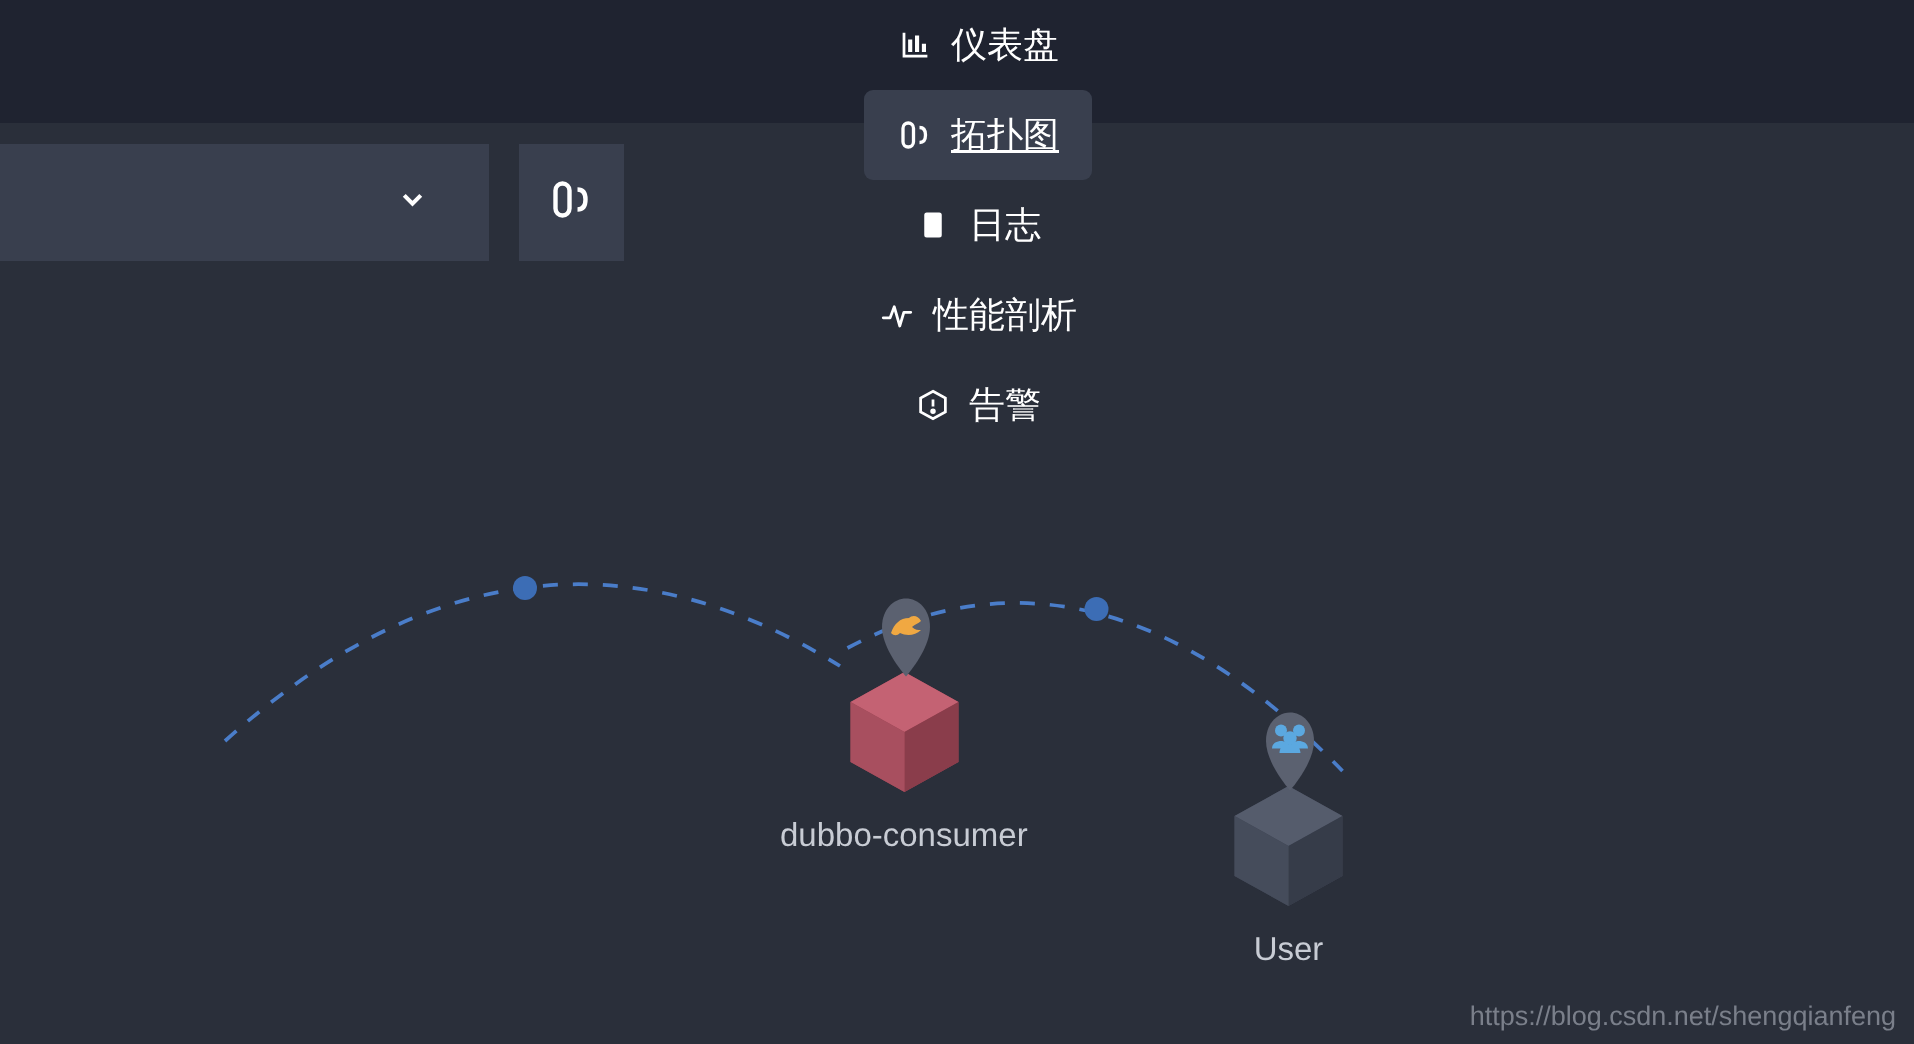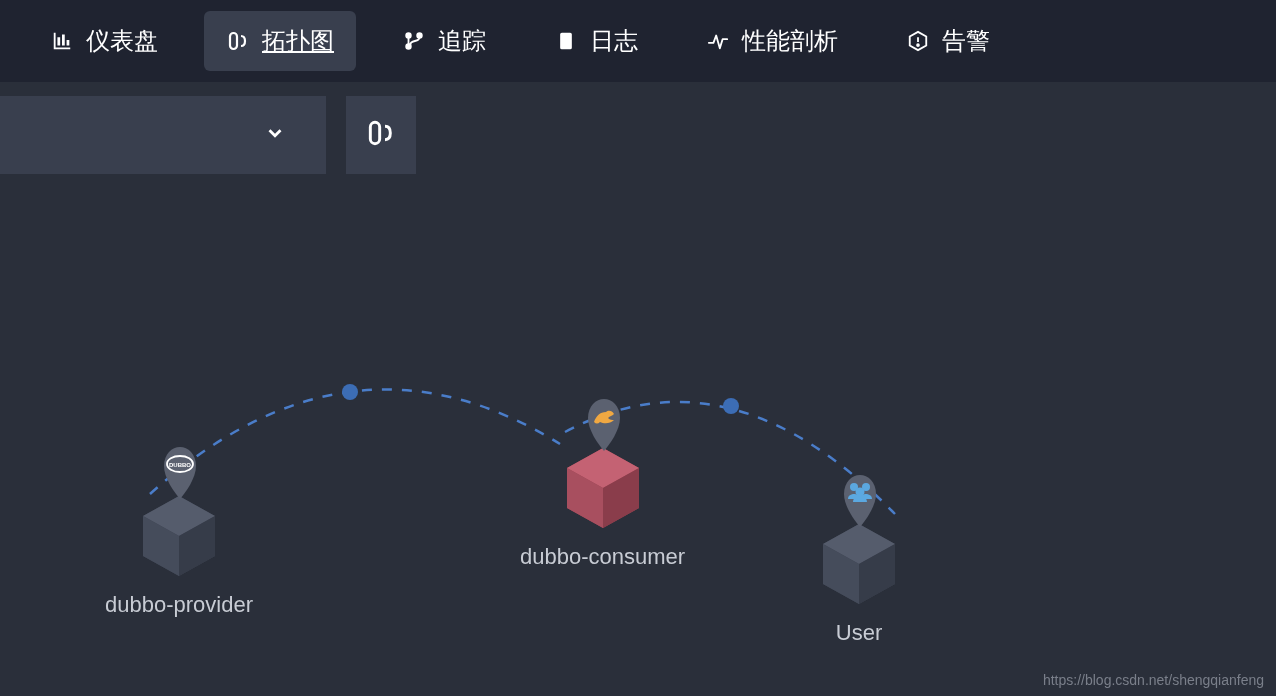--- a/index.html
+++ b/index.html
@@ -14,21 +14,22 @@
       font-family: -apple-system, "Helvetica Neue", Arial, sans-serif;
       overflow: hidden;
       position: relative;
     }
     .topbar {
       height: 82px;
       background: #1f2330;
       display: flex;
       align-items: center;
       padding-left: 28px;
-      gap: 24px;
+      gap: 0;
+      flex-direction: column;
     }
     .nav-item {
       display: flex;
       align-items: center;
       gap: 12px;
       padding: 14px 22px;
       color: #fff;
       font-size: 24px;
       font-weight: 500;
       cursor: pointer;
@@ -109,21 +110,21 @@
       font-size: 22px;
       margin-top: 12px;
       white-space: nowrap;
       text-align: center;
     }
     .watermark {
       position: absolute;
       bottom: 8px;
       right: 12px;
       color: #7a7f8a;
-      font-size: 14px;
+      font-size: 18px;
       font-family: Arial, sans-serif;
     }
   </style>
 </head>
 <body>
 
 <div class="topbar">
   <div class="nav-item">
     <span class="nav-icon">
       <svg width="22" height="22" viewBox="0 0 24 24" fill="#fff">
@@ -133,31 +134,20 @@
     <span>仪表盘</span>
   </div>
   <div class="nav-item active">
     <span class="nav-icon">
       <svg width="24" height="24" viewBox="0 0 24 24" fill="none" stroke="#fff" stroke-width="2.2">
           <rect x="4" y="4" width="7" height="16" rx="3.5"></rect>
           <path d="M15 7c2 0 4 1 4 5s-2 5-4 5"></path>
         </svg>
     </span>
     <span>拓扑图</span>
-  </div>
-  <div class="nav-item">
-    <span class="nav-icon">
-      <svg width="22" height="22" viewBox="0 0 24 24" fill="none" stroke="#fff" stroke-width="2">
-          <circle cx="6" cy="6" r="2.5" fill="#fff"></circle>
-          <circle cx="6" cy="18" r="2.5" fill="#fff"></circle>
-          <circle cx="18" cy="6" r="2.5" fill="#fff"></circle>
-          <path d="M6 8v8M18 8c0 6-10 2-10 8" stroke-linecap="round"></path>
-        </svg>
-    </span>
-    <span>追踪</span>
   </div>
   <div class="nav-item">
     <span class="nav-icon">
       <svg width="20" height="22" viewBox="0 0 24 24" fill="#fff">
           <path d="M7 2h10a2 2 0 012 2v16a2 2 0 01-2 2H7a2 2 0 01-2-2V4a2 2 0 012-2zm1 5h8v2H8V7zm0 4h8v2H8v-2zm0 4h5v2H8v-2z"></path>
         </svg>
     </span>
     <span>日志</span>
   </div>
   <div class="nav-item">
@@ -200,38 +190,20 @@
 
 <div class="canvas">
 
   <svg width="1276" height="522">
     <path d="M 150 320 Q 350 140 560 270" stroke="#4a7dc9" stroke-width="2.5" fill="none" stroke-dasharray="10,10"></path>
     <circle cx="350" cy="218" r="8" fill="#3c6db5"></circle>
     <path d="M 565 258 Q 730 170 895 340" stroke="#4a7dc9" stroke-width="2.5" fill="none" stroke-dasharray="10,10"></path>
     <circle cx="731" cy="232" r="8" fill="#3c6db5"></circle>
   </svg>
 
-  <div class="node" style="left:105px; top:270px;">
-    <div class="node-icon-badge">
-      <svg width="52" height="58" viewBox="0 0 52 58">
-        <path d="M26 3 C18 3 10 10 10 22 C10 34 20 48 26 55 C32 48 42 34 42 22 C42 10 34 3 26 3 Z" fill="#5b6170"></path>
-        <ellipse cx="26" cy="20" rx="13" ry="8" fill="none" stroke="#fff" stroke-width="1.8"></ellipse>
-        <text x="26" y="23" text-anchor="middle" fill="#fff" font-size="6" font-family="Arial" font-weight="bold">DUBBO</text>
-      </svg>
-    </div>
-    <div class="node-cube">
-      <svg width="80" height="88" viewBox="0 0 80 88">
-        <polygon points="40,4 76,24 76,64 40,84 4,64 4,24" fill="#3f4553"></polygon>
-        <polygon points="40,4 76,24 40,44 4,24" fill="#555c6c"></polygon>
-        <polygon points="40,44 76,24 76,64 40,84" fill="#363c49"></polygon>
-        <polygon points="4,24 40,44 40,84 4,64" fill="#454c5b"></polygon>
-      </svg>
-    </div>
-    <div class="node-label">dubbo-provider</div>
-  </div>
 
   <div class="node" style="left:520px; top:222px;">
     <div class="node-icon-badge">
       <svg width="52" height="58" viewBox="0 0 52 58">
         <path d="M26 3 C18 3 10 10 10 22 C10 34 20 48 26 55 C32 48 42 34 42 22 C42 10 34 3 26 3 Z" fill="#5b6170"></path>
         <path d="M16 26 C18 20 22 16 28 16 C30 14 34 14 36 18 C34 20 32 20 30 22 C32 24 34 24 36 24 C32 28 26 28 22 26 C20 28 18 28 16 26 Z" fill="#f0a842"></path>
       </svg>
     </div>
     <div class="node-cube">
       <svg width="80" height="88" viewBox="0 0 80 88">

